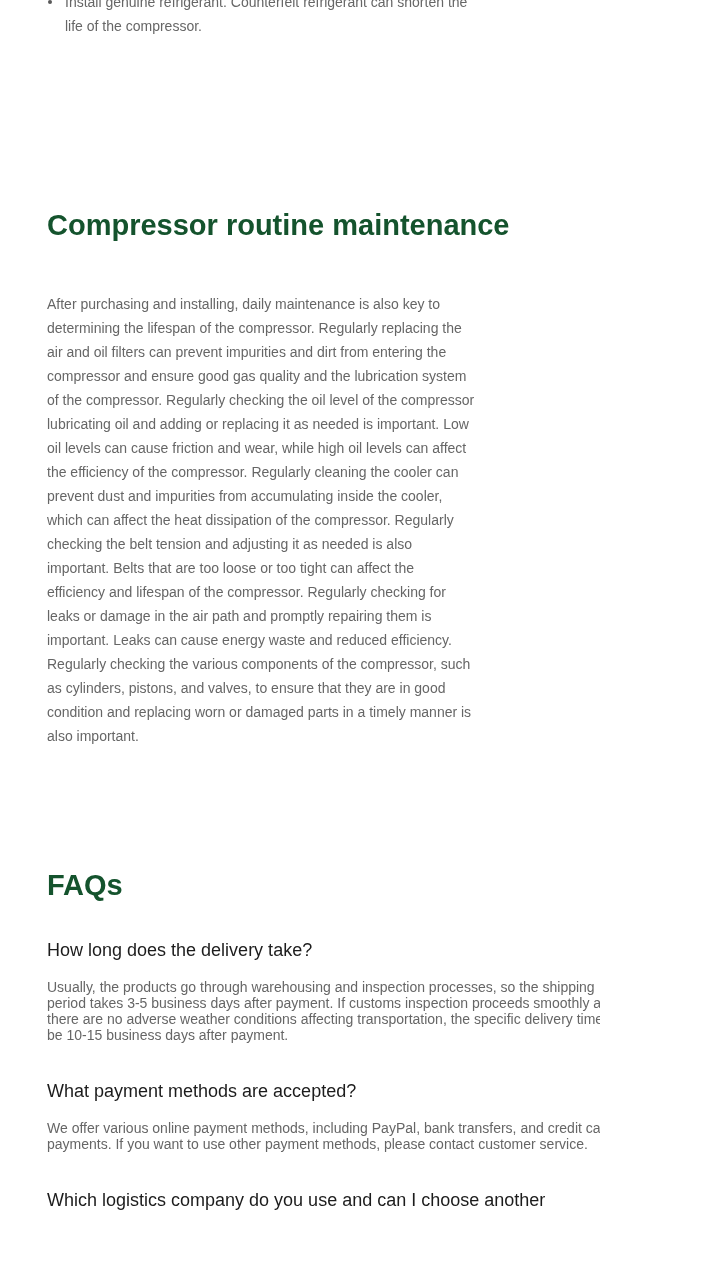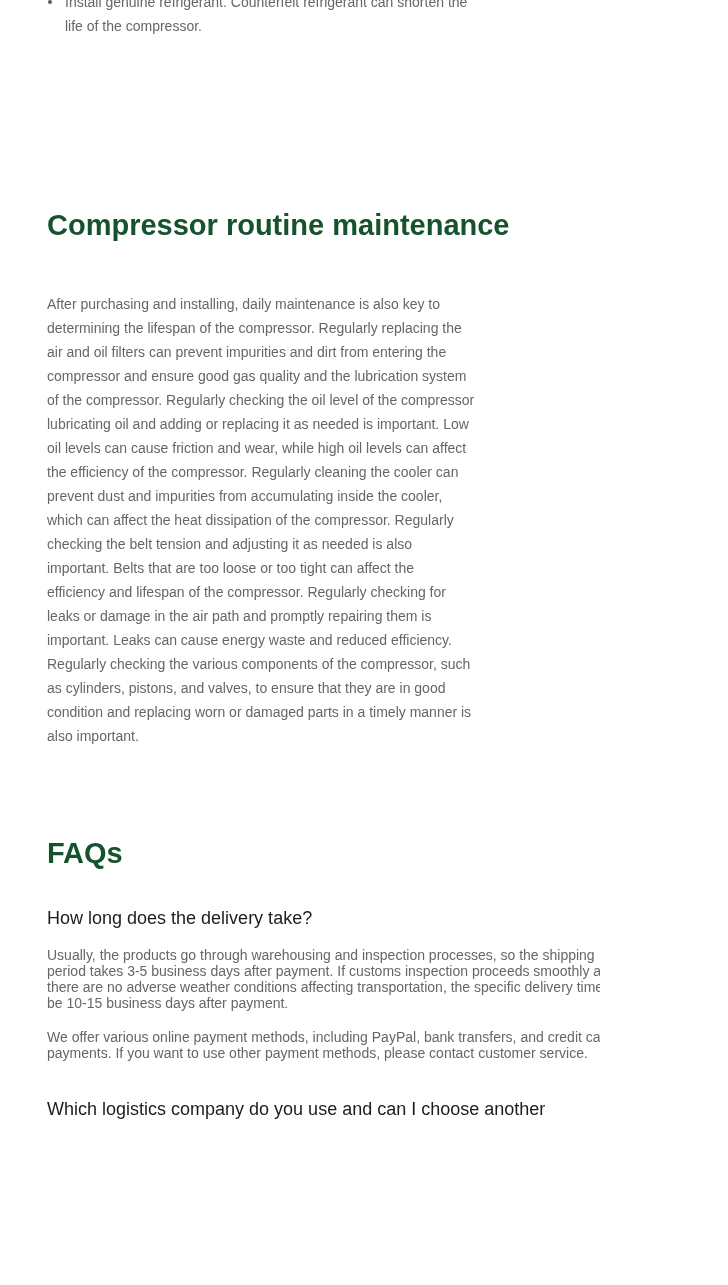--- a/index.html
+++ b/index.html
@@ -45,21 +45,21 @@
     background: #595959;
   }
   h2.section-heading {
     font-size: 29px;
     line-height: 34px;
     font-weight: bold;
     color: #14532d;
     letter-spacing: 0;
   }
   h2.maintenance-heading { margin-top: 170px; }
-  h2.faqs-heading { margin-top: 88px; }
+  h2.faqs-heading { margin-top: 120px; }
   p.maintenance-paragraph {
     margin-top: 50px;
     width: 428px;
     font-size: 14px;
     line-height: 24px;
     color: #666666;
   }
   .faq h3 {
     font-size: 18px;
     line-height: 21px;
@@ -93,20 +93,21 @@
   <p class="maintenance-paragraph">After purchasing and installing, daily maintenance is also key to determining the lifespan of the compressor. Regularly replacing the air and oil filters can prevent impurities and dirt from entering the compressor and ensure good gas quality and the lubrication system of the compressor. Regularly checking the oil level of the compressor lubricating oil and adding or replacing it as needed is important. Low oil levels can cause friction and wear, while high oil levels can affect the efficiency of the compressor. Regularly cleaning the cooler can prevent dust and impurities from accumulating inside the cooler, which can affect the heat dissipation of the compressor. Regularly checking the belt tension and adjusting it as needed is also important. Belts that are too loose or too tight can affect the efficiency and lifespan of the compressor. Regularly checking for leaks or damage in the air path and promptly repairing them is important. Leaks can cause energy waste and reduced efficiency. Regularly checking the various components of the compressor, such as cylinders, pistons, and valves, to ensure that they are in good condition and replacing worn or damaged parts in a timely manner is also important.</p>
 
   <h2 class="section-heading faqs-heading">FAQs</h2>
 
   <div class="faq first">
     <h3>How long does the delivery take?</h3>
     <p>Usually, the products go through warehousing and inspection processes, so the shipping period takes 3-5 business days after payment. If customs inspection proceeds smoothly and there are no adverse weather conditions affecting transportation, the specific delivery time will be 10-15 business days after payment.</p>
   </div>
 
   <div class="faq">
+    <h3>What payment methods are accepted?</h3>
     <p>We offer various online payment methods, including PayPal, bank transfers, and credit card payments. If you want to use other payment methods, please contact customer service.</p>
   </div>
 
   <div class="faq">
     <h3>Which logistics company do you use and can I choose another</h3>
   </div>
 
 </div>
 
 </body></html>

